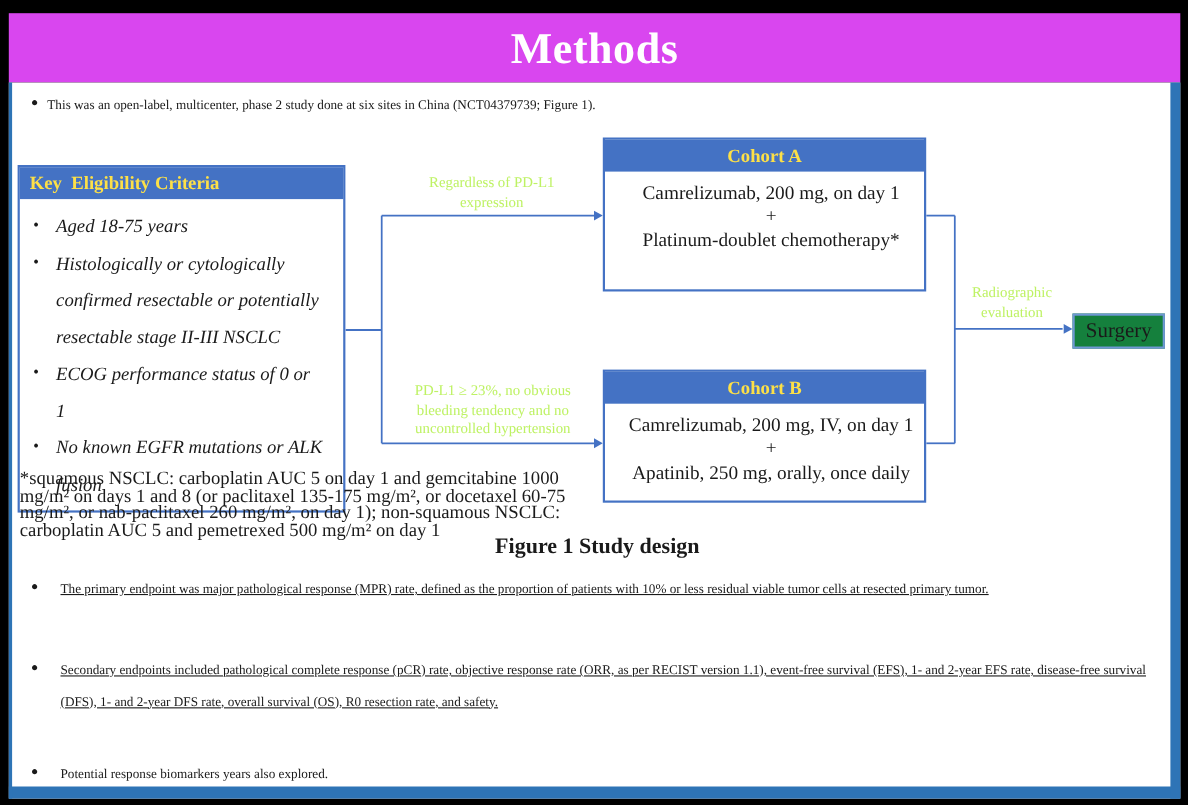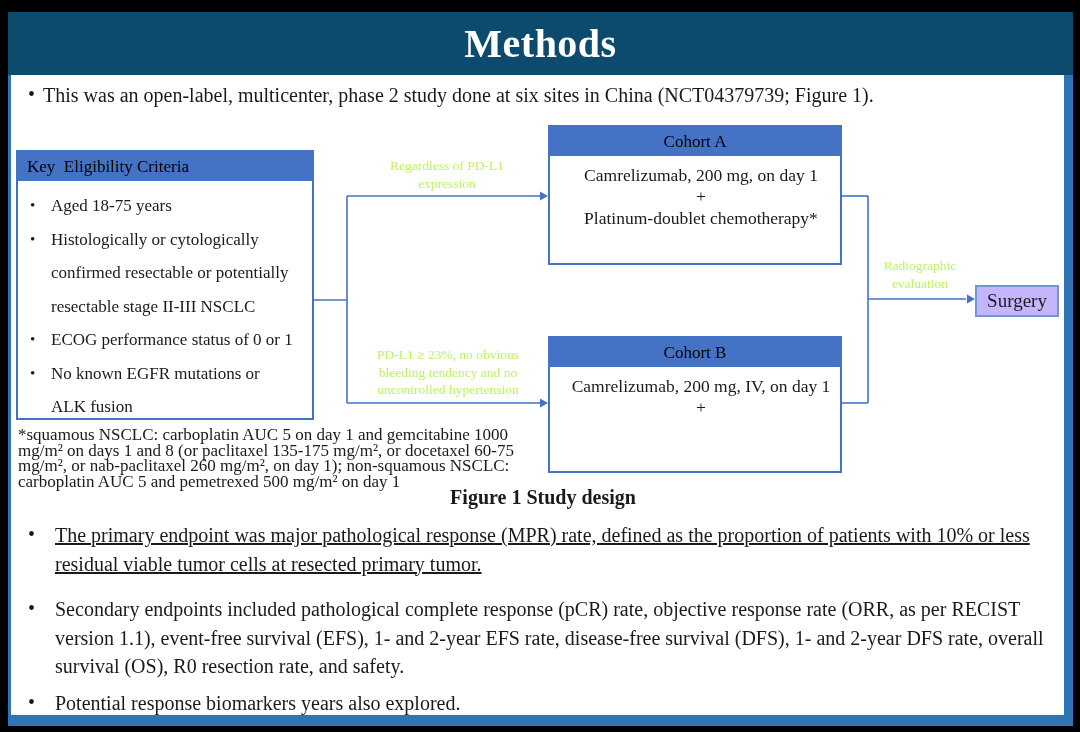--- a/index.html
+++ b/index.html
@@ -9,74 +9,74 @@
     background:#000;
     font-family:"Liberation Serif", serif;
     color:#1a1a1a;
     overflow:hidden;
   }
   .abs { position:absolute; }
 
   
   #title-banner {
     left:8px; top:12px; width:1065px; height:63px;
-    background:#0c4a6e;
+    background:#d946ef;
     display:flex; align-items:center; justify-content:center;
   }
   #title-banner .title {
     color:#fff; font-weight:bold; font-size:40px; letter-spacing:0.5px;
   }
   #slide-body {
     left:8px; top:75px; width:1065px; height:651px;
     background:#fff;
     border-left:3px solid #2E74B6;
     border-right:9px solid #2E74B6;
     border-bottom:11px solid #2E74B6;
   }
 
   
-  .bullet-row { position:absolute; font-size:20px; line-height:28.5px; }
+  .bullet-row { position:absolute; font-size:12px; line-height:28.5px; }
   .bullet-row::before {
     content:"\2022";
     position:absolute; left:0; top:-1px; font-size:20px;
   }
   #bullet-intro { left:28px; top:81px; width:1016px; padding-left:15px; }
   .endpoint-bullet { left:28px; width:1020px; padding-left:27px; }
   #bullet-primary   { top:521px;text-decoration:underline; }
-  #bullet-secondary { top:595px; }
+  #bullet-secondary { top:595px;text-decoration:underline; }
   #bullet-biomarker { top:689px; }
 
   
   .fig-box { position:absolute; background:#fff; border:2px solid #4472C4; }
   .fig-box .box-header {
-    background:#4472C4; color:#000000; font-weight:normal; font-size:17px;
+    background:#4472C4; color:#fde047; font-weight:bold; font-size:17px;
     height:29px; display:flex; align-items:center;
   }
-  #eligibility-box { left:16px; top:150px; width:298px; height:270px; }
+  #eligibility-box { left:16px; top:150px; width:298px; height:316px; }
   #eligibility-box .box-header { padding-left:9px; white-space:pre-wrap; }
-  #eligibility-box .box-body { padding:8px 19px 0 10px; }
+  #eligibility-box .box-body { padding:8px 19px 0 10px;font-style:italic; }
   .elig-item {
     position:relative; padding-left:23px;
     font-size:17px; line-height:33.5px;
   }
   .elig-item::before {
     content:"\2022"; position:absolute; left:2px; top:0; font-size:15px;
   }
 
   .cohort-box { text-align:center; }
   .cohort-box .box-header { justify-content:center; }
   #cohort-a-box { left:548px; top:125px; width:294px; height:140px; }
-  #cohort-b-box { left:548px; top:336px; width:294px; height:137px; }
+  #cohort-b-box { left:548px; top:336px; width:294px; height:121px; }
   .cohort-line { font-size:17.5px; line-height:26px;padding-left:12px; }
   .cohort-line.first { margin-top:6px; }
   .cohort-line.plus  { line-height:17px; }
 
   #surgery-box {
     left:975px; top:285px; width:84px; height:32px;
-    border:2px solid #6F97D4; background:#c4b5fd;
+    border:2px solid #6F97D4; background:#15803d;
     display:flex; align-items:center; justify-content:center;
     font-size:19px;
   }
 
   
   .branch-label {
     position:absolute; text-align:center;
     font-size:13.5px; line-height:17.5px; color:#bef264;
   }
   #branch-label-top    { left:368px; top:157px; width:158px; }
@@ -142,20 +142,21 @@
   <div class="box-header">Cohort A</div>
   <div class="cohort-line first">Camrelizumab, 200 mg, on day 1</div>
   <div class="cohort-line plus">+</div>
   <div class="cohort-line">Platinum-doublet chemotherapy*</div>
 </div>
 
 <div class="fig-box cohort-box" id="cohort-b-box">
   <div class="box-header">Cohort B</div>
   <div class="cohort-line first">Camrelizumab, 200 mg, IV, on day 1</div>
   <div class="cohort-line plus">+</div>
+  <div class="cohort-line">Apatinib, 250 mg, orally, once daily</div>
 </div>
 
 <div class="branch-label" id="evaluation-label">Radiographic evaluation</div>
 <div class="abs" id="surgery-box">
   <span>Surgery</span>
 </div>
 
 <div class="abs" id="footnote">*squamous NSCLC: carboplatin AUC 5 on day 1 and gemcitabine 1000 mg/m² on days 1 and 8 (or paclitaxel 135-175 mg/m², or docetaxel 60-75 mg/m², or nab-paclitaxel 260 mg/m², on day 1); non-squamous NSCLC: carboplatin AUC 5 and pemetrexed 500 mg/m² on day 1</div>
 <div class="abs" id="figure-caption">Figure 1 Study design</div>
 

